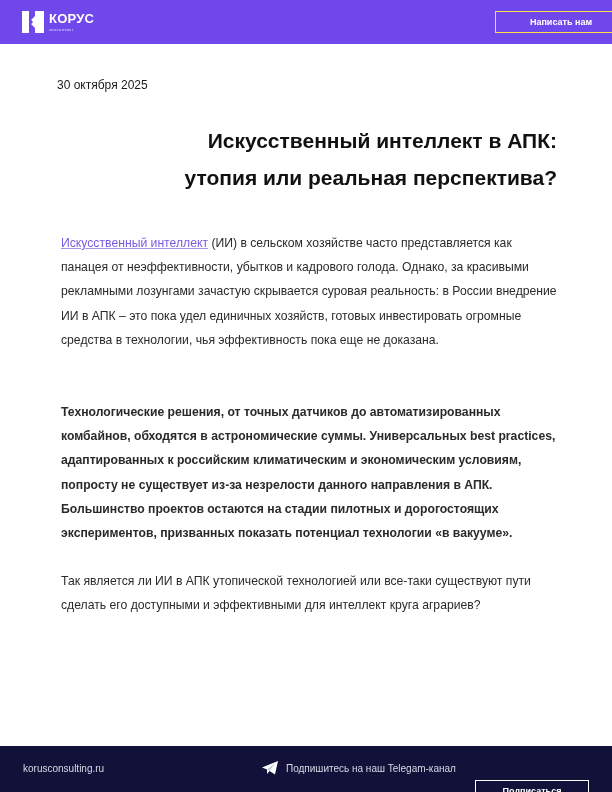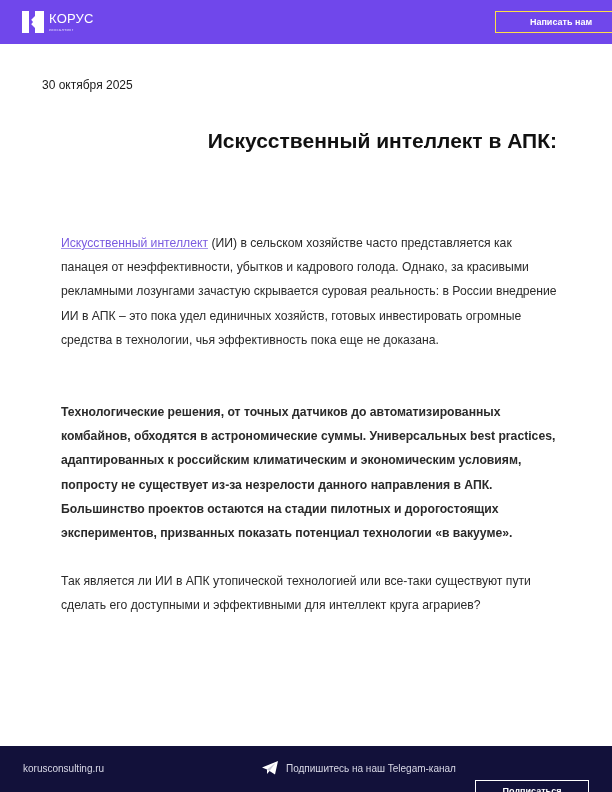--- a/index.html
+++ b/index.html
@@ -13,33 +13,33 @@
       position: absolute; left: 0; top: 0; width: 612px; height: 44px;
       background: #7047EB;
     }
     .logo {
       position: absolute; left: 22px; top: 11px; height: 22px;
       display: flex; align-items: center;
     }
     .logo-mark { width: 22px; height: 22px; position: relative; }
     .logo-text { margin-left: 5px; display: flex; flex-direction: column; }
     .logo-name {
-      color: #fff; font-weight: normal; font-size: 13px; line-height: 13px; letter-spacing: 0.2px;
+      color: #fff; font-weight: bold; font-size: 13px; line-height: 13px; letter-spacing: 0.2px;
     }
     .logo-sub {
       color: #e6ddff; font-size: 4px; line-height: 5px; margin-top: 2px; letter-spacing: 0.4px;
     }
     .header-btn {
       position: absolute; left: 475px; top: 11px; width: 132px; height: 22px;
       box-sizing: border-box; border: 1px solid #fde047; background: transparent;
       color: #fff; font-size: 9px; font-weight: bold;
       display: flex; align-items: center; justify-content: center; cursor: pointer; margin-left: 20px;
     }
     .date {
-      position: absolute; left: 42px; top: 78px; font-size: 12px; color: #1a1a1a;
+      position: absolute; left: 57px; top: 78px; font-size: 12px; color: #1a1a1a;
     }
     .title {
       position: absolute; left: 57px; top: 122px; width: 500px;
       font-size: 21px; font-weight: bold; line-height: 37px; color: #111;
       margin: 0;
       text-align: right;
     }
     .para {
       position: absolute; left: 57px; width: 500px;
       font-size: 12.2px; line-height: 24.2px; color: #2a2a2a; margin: 4px;
@@ -86,20 +86,21 @@
       <span class="logo-sub">консалтинг</span>
     </div>
   </div>
   <button class="header-btn">Написать нам</button>
 </div>
 
 <div class="date">30 октября 2025</div>
 
 <h1 class="title">
   <span>Искусственный интеллект в АПК:</span><br>
+  <span>утопия или реальная перспектива?</span>
 </h1>
 
 <p class="para p1"><a class="link">Искусственный интеллект</a><span> (ИИ) в сельском хозяйстве часто представляется как панацея от неэффективности, убытков и кадрового голода. Однако, за красивыми рекламными лозунгами зачастую скрывается суровая реальность: в России внедрение ИИ в АПК – это пока удел единичных хозяйств, готовых инвестировать огромные средства в технологии, чья эффективность пока еще не доказана.</span></p>
 
 <p class="para p2">Технологические решения, от точных датчиков до автоматизированных комбайнов, обходятся в астрономические суммы. Универсальных best practices, адаптированных к российским климатическим и экономическим условиям, попросту не существует из-за незрелости данного направления в АПК. Большинство проектов остаются на стадии пилотных и дорогостоящих экспериментов, призванных показать потенциал технологии «в вакууме».</p>
 
 <p class="para p3">Так является ли ИИ в АПК утопической технологией или все-таки существуют пути сделать его доступными и эффективными для интеллект круга аграриев?</p>
 
 <div class="footer">
   <span class="footer-site">korusconsulting.ru</span>

